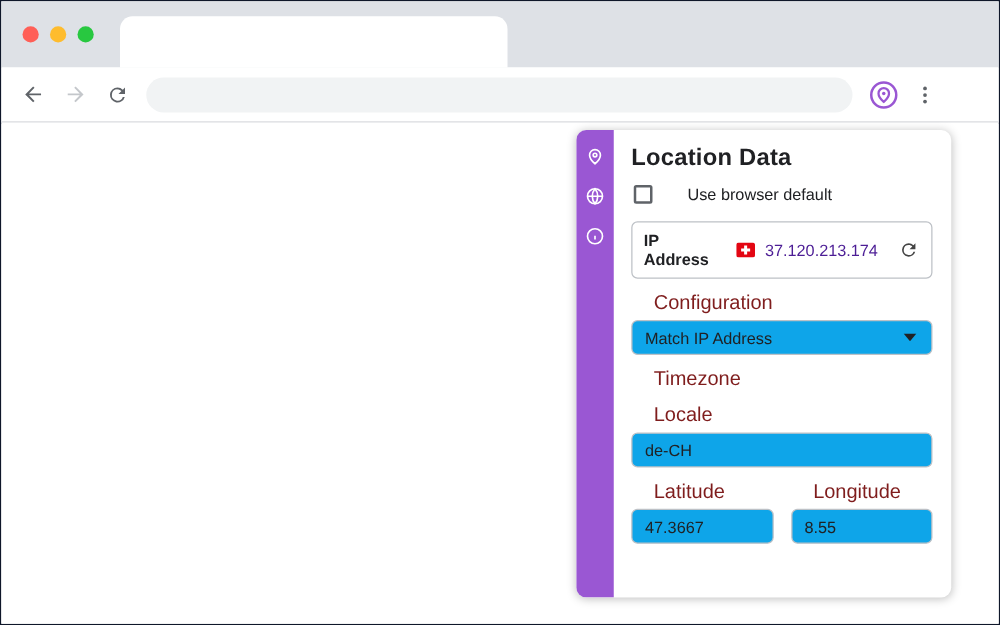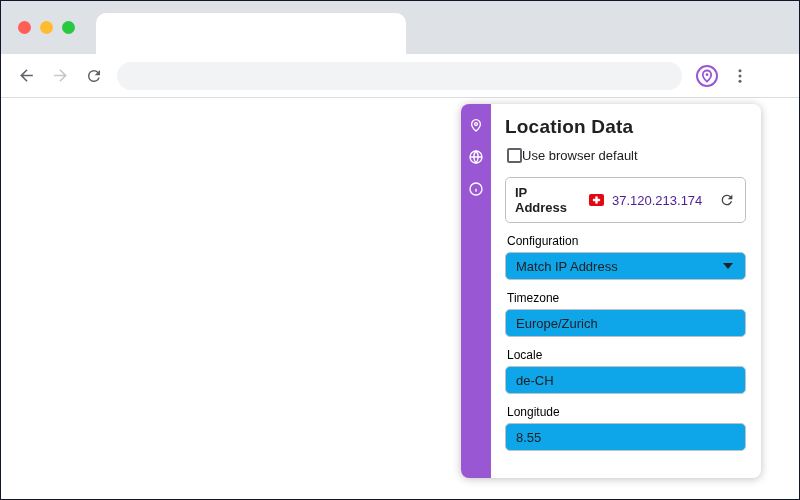--- a/index.html
+++ b/index.html
@@ -26,32 +26,32 @@
   
   .page{position:absolute;left:0;top:98px;width:100%;height:402px;background:#fff;}
 
   
   .panel{position:absolute;left:460px;top:5px;width:300px;height:374px;background:#fff;border-radius:8px;box-shadow:0 1px 8px rgba(0,0,0,0.25);display:flex;overflow:hidden;}
   .side{width:30px;background:#9a57d3;display:flex;flex-direction:column;align-items:center;padding-top:12px;gap:15px;flex:0 0 auto;}
   .side-icon{width:17px;height:17px;display:flex;align-items:center;justify-content:center;cursor:pointer;}
   .content{flex:1;padding:12px 15px 14px 14px;}
 
   .title{font-size:19px;font-weight:700;color:#202124;letter-spacing:.2px;margin-bottom:10px;}
-  .check-row{display:flex;align-items:center;gap:0;cursor:pointer;margin:4px 0 0 2px;}
+  .check-row{display:flex;align-items:center;gap:28px;cursor:pointer;margin:4px 0 0 2px;}
   .checkbox{width:15px;height:15px;border:2px solid #5f6368;border-radius:2px;background:#fff;flex:0 0 auto;}
   .check-label{font-size:13px;color:#202124;}
 
   .ip-box{margin-top:14px;height:46px;border:1px solid #bdc1c6;border-radius:5px;display:flex;align-items:center;padding:0 9px;gap:8px;}
   .ip-label{font-size:13px;font-weight:700;color:#202124;}
   .flag{width:15px;height:12px;display:inline-flex;flex:0 0 auto;}
   .ip-value{font-size:13px;color:#4c1d95;}
   .spacer{flex:1;}
   .refresh{width:18px;height:18px;display:flex;align-items:center;justify-content:center;cursor:pointer;}
 
-  .field-label{font-size:12px;color:#000000;margin:11px 0 4px 2px;}
+  .field-label{font-size:16px;color:#7f1d1d;margin:11px 0 4px 18px;}
   .input,.select{height:28px;border:1px solid #bdc1c6;border-radius:5px;display:flex;align-items:center;padding:0 10px;font-size:13px;color:#202124;background:#0ea5e9;}
   .select{cursor:pointer;}
   .select .val{flex:1;}
   .caret{width:0;height:0;border-left:5px solid transparent;border-right:5px solid transparent;border-top:6px solid #202124;margin-right:2px;}
   .row{display:flex;gap:14px;}
   .col{flex:1;}
 </style>
 </head>
 <body>
 
@@ -156,33 +156,36 @@
         <div class="group">
           <div class="field-label">Configuration</div>
           <div class="select">
             <span class="val">Match IP Address</span>
             <span class="caret"></span>
           </div>
         </div>
 
         <div class="group">
           <div class="field-label">Timezone</div>
-          <div class="input">
-            <span>Europe/Zurich</span>
-          </div>
         </div>
 
         <div class="group">
           <div class="field-label">Locale</div>
           <div class="input">
             <span>de-CH</span>
           </div>
         </div>
 
         <div class="row">
+          <div class="col">
+            <div class="field-label">Latitude</div>
+            <div class="input">
+              <span>47.3667</span>
+            </div>
+          </div>
           <div class="col">
             <div class="field-label">Longitude</div>
             <div class="input">
               <span>8.55</span>
             </div>
           </div>
         </div>
 
       </div>
     </div>

